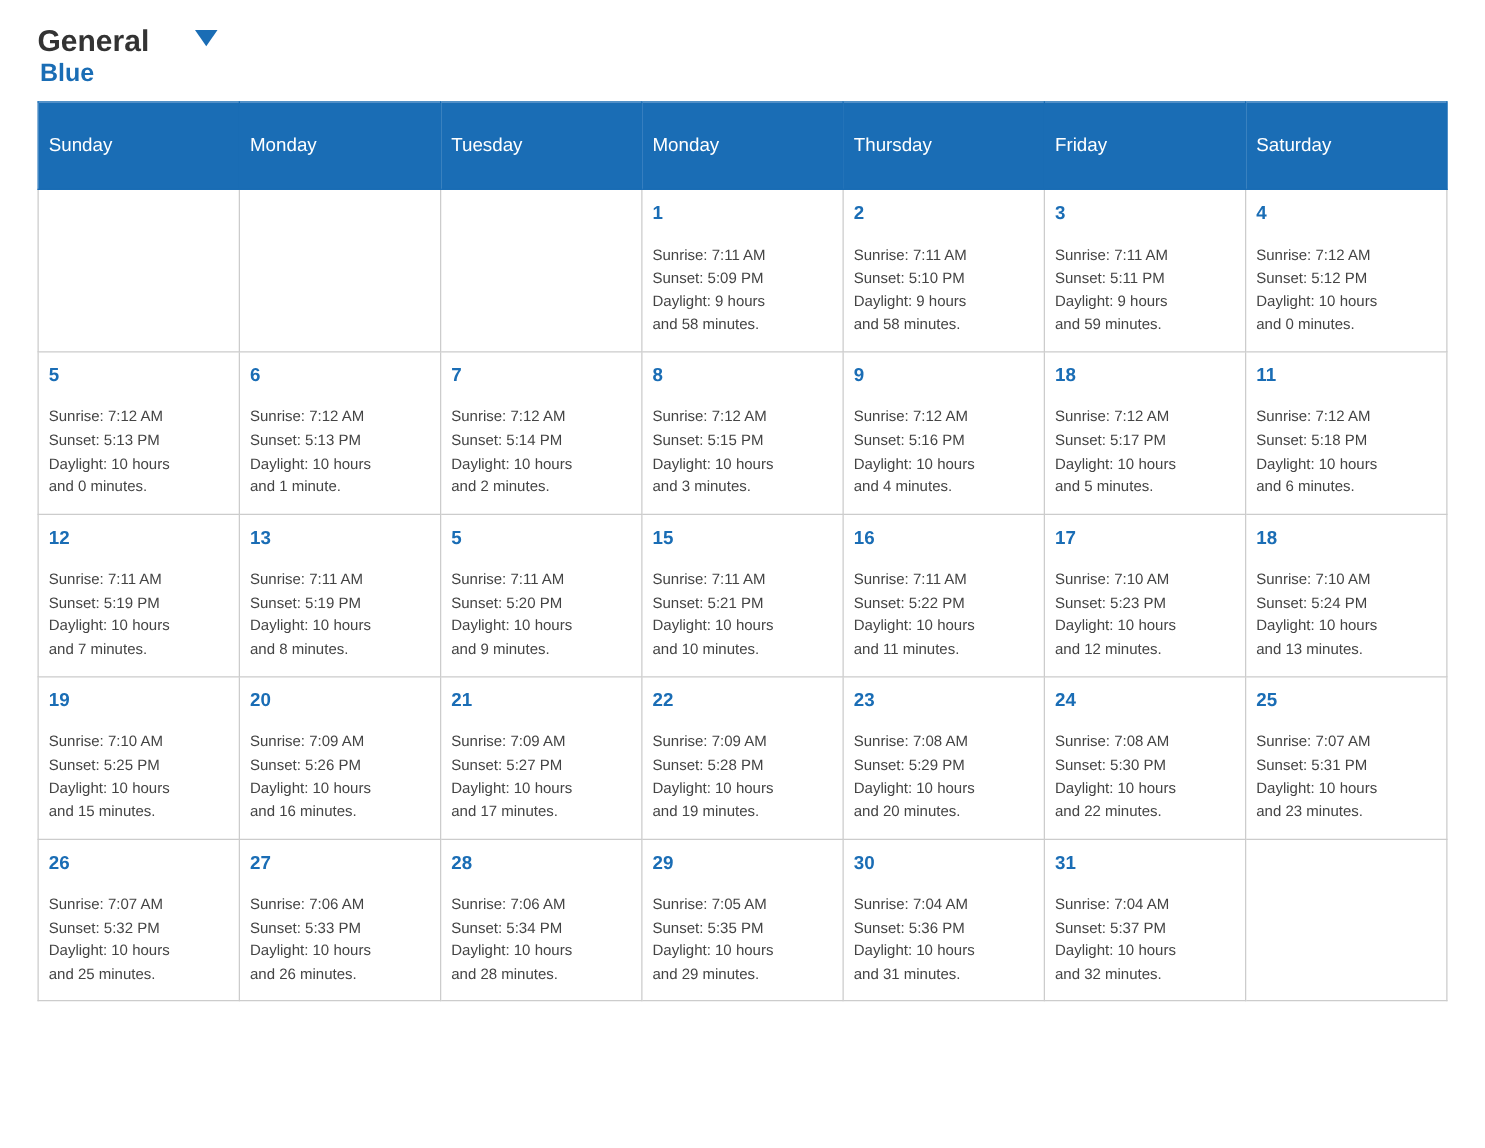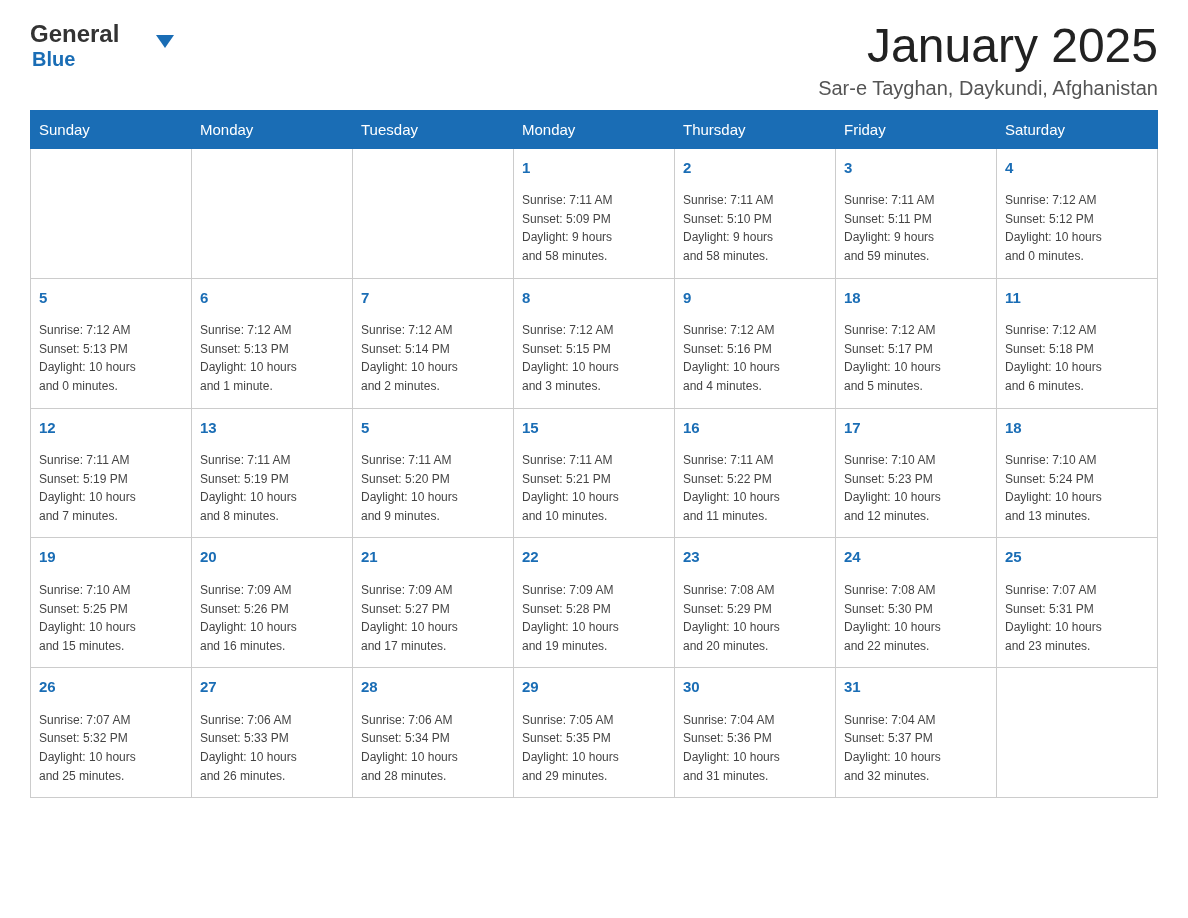--- a/index.html
+++ b/index.html
@@ -30,21 +30,21 @@
       margin-top: 4px;
     }
     .calendar {
       width: 100%;
       border-collapse: collapse;
       margin-top: 10px;
     }
     .calendar th {
       background: #1a6db5;
       color: #fff;
-      padding: 10px 8px;
+      padding: 26px 8px;
       text-align: left;
       font-size: 15px;
       font-weight: normal;
       border: 1px solid #1a6db5;
     }
     .calendar td {
       vertical-align: top;
       padding: 8px 8px 12px 8px;
       border: 1px solid #ccc;
       width: 14.28%;
@@ -91,41 +91,37 @@
       color: #1a6db5;
       margin-top: 0;
       margin-left: 2px;
     }
     .logo-block {
       display: flex;
       flex-direction: column;
     }
     .logo-line1 {
       display: flex;
-      align-items: flex-end;
+      align-items: flex-start;
       gap: 35px;
     }
   </style>
 </head>
 <body>
 
 <div class="header">
   <div class="logo-block">
     <div class="logo-line1">
       <span class="logo-general">General</span>
       <span class="logo-arrow-inline"></span>
     </div>
     <div>
       <span class="logo-blue-text">Blue</span>
     </div>
   </div>
-  <div class="title-section">
-    <div class="month-title">January 2025</div>
-    <div class="location-title">Sar-e Tayghan, Daykundi, Afghanistan</div>
-  </div>
 </div>
 
 <table class="calendar">
   <thead>
     <tr>
     <th>Sunday</th>
         <th>Monday</th>
         <th>Tuesday</th>
         <th>Monday</th>
         <th>Thursday</th>

